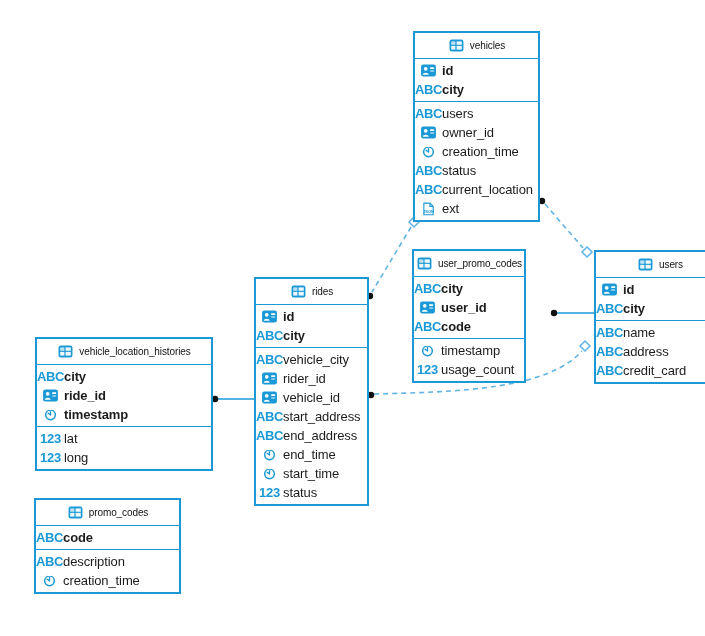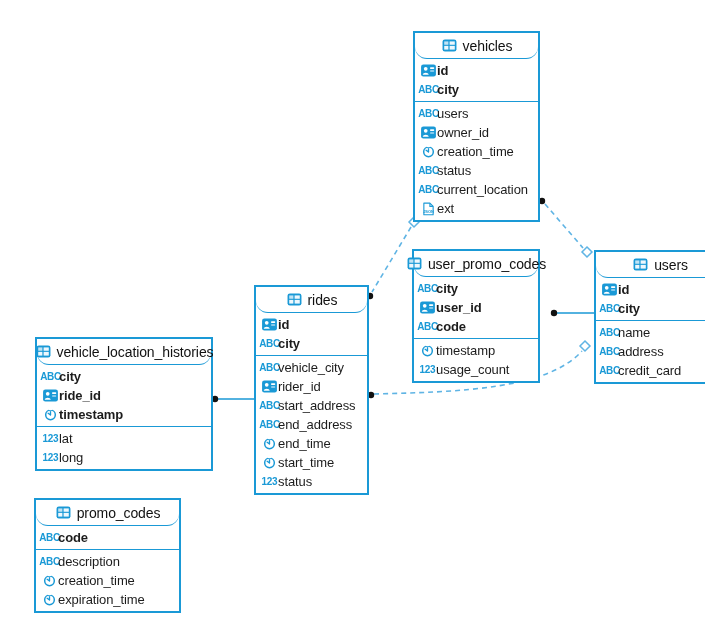--- a/index.html
+++ b/index.html
@@ -8,32 +8,32 @@
     font-family:"Liberation Sans", sans-serif;
     --accent:#1a99d6; --dash:#5fb4e4; --ink:#1c1c1c;
   }
   #wires{position:absolute;left:0;top:0;width:705px;height:636px;pointer-events:none;}
   .table-card{
     position:absolute;background:#fff;border:2px solid var(--accent);
     box-sizing:border-box;z-index:2;
   }
   .table-header{
     height:25px;display:flex;align-items:center;justify-content:center;gap:5px;
-    border-bottom:1px solid var(--accent);font-size:14px;font-weight:500;color:#111;
-    white-space:nowrap;padding:0 21px;letter-spacing:-0.1px;border-radius:12px;
+    border-bottom:1px solid var(--accent);font-size:10px;font-weight:500;color:#111;
+    white-space:nowrap;padding:0 21px;letter-spacing:-0.1px;
   }
   .section{padding:2px 0;}
   .section.keys{border-bottom:1px solid var(--accent);}
   .field-row{
-    height:19px;display:flex;align-items:center;padding:0 5px;
+    height:19px;display:flex;align-items:center;gap:5px;padding:0 5px;
     font-size:13px;color:var(--ink);white-space:nowrap;letter-spacing:-0.1px;
   }
   .field-row.key .field-label{font-weight:700;}
   .cell-icon{width:17px;flex:0 0 17px;display:flex;justify-content:center;align-items:center;}
-  .txt-icon{font-size:10px;font-weight:700;color:var(--accent);letter-spacing:-0.3px;line-height:1;}
+  .txt-icon{font-size:13px;font-weight:700;color:var(--accent);letter-spacing:-0.3px;line-height:1;}
   .wire-solid{stroke:var(--accent);stroke-width:1.6;fill:none;}
   .wire-dashed{stroke:var(--dash);stroke-width:1.6;fill:none;stroke-dasharray:5 4;}
   .wire-dot{fill:#111;}
   .wire-diamond{fill:#fff;stroke:var(--dash);stroke-width:1.5;}
 </style>
 </head>
 <body>
 
 <div class="canvas" style="--accent: #1a99d6; --dash: #5fb4e4; --ink: #1c1c1c;">
   <svg id="wires" viewBox="0 0 705 636">
@@ -142,21 +142,21 @@
               <svg width="13" height="14" viewBox="0 0 14 15">
                 <path d="M2 1.2 h6.5 l3.5 3.5 v9 h-10 z" fill="#fff" stroke="#1a99d6" stroke-width="1.2" stroke-linejoin="round"></path>
                 <path d="M8.5 1.2 v3.5 h3.5" fill="none" stroke="#1a99d6" stroke-width="1.2" stroke-linejoin="round"></path>
                 <text x="7" y="12.2" text-anchor="middle" font-size="4.4" font-weight="bold" font-family="Liberation Sans, sans-serif" fill="#1a99d6">JSON</text>
               </svg>
             </span>
     <span class="field-label">ext</span>
   </div>
         </div>
   </div>
-      <div class="table-card" style="left: 412px; top: 249px; width: 128px;">
+      <div class="table-card" style="left: 412px; top: 249px; width: 114px;">
     <div class="table-header">
       <span class="cell-icon">
             <svg width="15" height="13" viewBox="0 0 16 14">
               <rect x="0.5" y="0.5" width="15" height="13" rx="2.5" fill="#1a99d6"></rect>
               <rect x="2.3" y="2.6" width="4.5" height="3.6" fill="#bfe3f5"></rect>
               <rect x="8.1" y="2.6" width="5.6" height="3.6" fill="#eef8fd"></rect>
               <rect x="2.3" y="7.4" width="4.5" height="4" fill="#eef8fd"></rect>
               <rect x="8.1" y="7.4" width="5.6" height="4" fill="#eef8fd"></rect>
             </svg>
           </span>
@@ -255,21 +255,21 @@
     <span class="field-label">address</span>
   </div>
           <div class="field-row">
     <span class="cell-icon">
               <span class="txt-icon">ABC</span>
             </span>
     <span class="field-label">credit_card</span>
   </div>
         </div>
   </div>
-      <div class="table-card" style="left: 254px; top: 285px; width: 115px;">
+      <div class="table-card" style="left: 254px; top: 277px; width: 115px;">
     <div class="table-header">
       <span class="cell-icon">
             <svg width="15" height="13" viewBox="0 0 16 14">
               <rect x="0.5" y="0.5" width="15" height="13" rx="2.5" fill="#1a99d6"></rect>
               <rect x="2.3" y="2.6" width="4.5" height="3.6" fill="#bfe3f5"></rect>
               <rect x="8.1" y="2.6" width="5.6" height="3.6" fill="#eef8fd"></rect>
               <rect x="2.3" y="7.4" width="4.5" height="4" fill="#eef8fd"></rect>
               <rect x="8.1" y="7.4" width="5.6" height="4" fill="#eef8fd"></rect>
             </svg>
           </span>
@@ -309,20 +309,32 @@
                 <circle cx="5" cy="5.2" r="2" fill="#fff"></circle>
                 <path d="M1.8 11.6 C1.8 8.6 8.2 8.6 8.2 11.6 Z" fill="#fff"></path>
                 <rect x="9.6" y="3.6" width="4.6" height="1.7" rx="0.8" fill="#fff"></rect>
                 <rect x="9.6" y="6.7" width="4.6" height="1.7" rx="0.8" fill="#a9d9f2"></rect>
               </svg>
             </span>
     <span class="field-label">rider_id</span>
   </div>
           <div class="field-row">
     <span class="cell-icon">
+              <svg width="15" height="13" viewBox="0 0 16 14">
+                <rect x="0" y="0.5" width="16" height="13" rx="2.5" fill="#1a99d6"></rect>
+                <circle cx="5" cy="5.2" r="2" fill="#fff"></circle>
+                <path d="M1.8 11.6 C1.8 8.6 8.2 8.6 8.2 11.6 Z" fill="#fff"></path>
+                <rect x="9.6" y="3.6" width="4.6" height="1.7" rx="0.8" fill="#fff"></rect>
+                <rect x="9.6" y="6.7" width="4.6" height="1.7" rx="0.8" fill="#a9d9f2"></rect>
+              </svg>
+            </span>
+    <span class="field-label">vehicle_id</span>
+  </div>
+          <div class="field-row">
+    <span class="cell-icon">
               <span class="txt-icon">ABC</span>
             </span>
     <span class="field-label">start_address</span>
   </div>
           <div class="field-row">
     <span class="cell-icon">
               <span class="txt-icon">ABC</span>
             </span>
     <span class="field-label">end_address</span>
   </div>
@@ -446,28 +458,17 @@
           <div class="field-row">
     <span class="cell-icon">
               <svg width="13" height="13" viewBox="0 0 14 14">
                 <circle cx="7" cy="7.4" r="5.2" fill="none" stroke="#1a99d6" stroke-width="1.6"></circle>
                 <rect x="4.8" y="0" width="4.4" height="2.2" fill="#fff"></rect>
                 <line x1="7" y1="7.4" x2="7" y2="3.9" stroke="#1a99d6" stroke-width="1.4" stroke-linecap="round"></line>
                 <line x1="7" y1="7.4" x2="4.4" y2="5.6" stroke="#1a99d6" stroke-width="1.4" stroke-linecap="round"></line>
               </svg>
             </span>
     <span class="field-label">creation_time</span>
-  </div>
-          <div class="field-row">
-    <span class="cell-icon">
-              <svg width="13" height="13" viewBox="0 0 14 14">
-                <circle cx="7" cy="7.4" r="5.2" fill="none" stroke="#1a99d6" stroke-width="1.6"></circle>
-                <rect x="4.8" y="0" width="4.4" height="2.2" fill="#fff"></rect>
-                <line x1="7" y1="7.4" x2="7" y2="3.9" stroke="#1a99d6" stroke-width="1.4" stroke-linecap="round"></line>
-                <line x1="7" y1="7.4" x2="4.4" y2="5.6" stroke="#1a99d6" stroke-width="1.4" stroke-linecap="round"></line>
-              </svg>
-            </span>
-    <span class="field-label">expiration_time</span>
   </div>
         </div>
   </div>
     </div>
 </div>
 
 </body></html>

